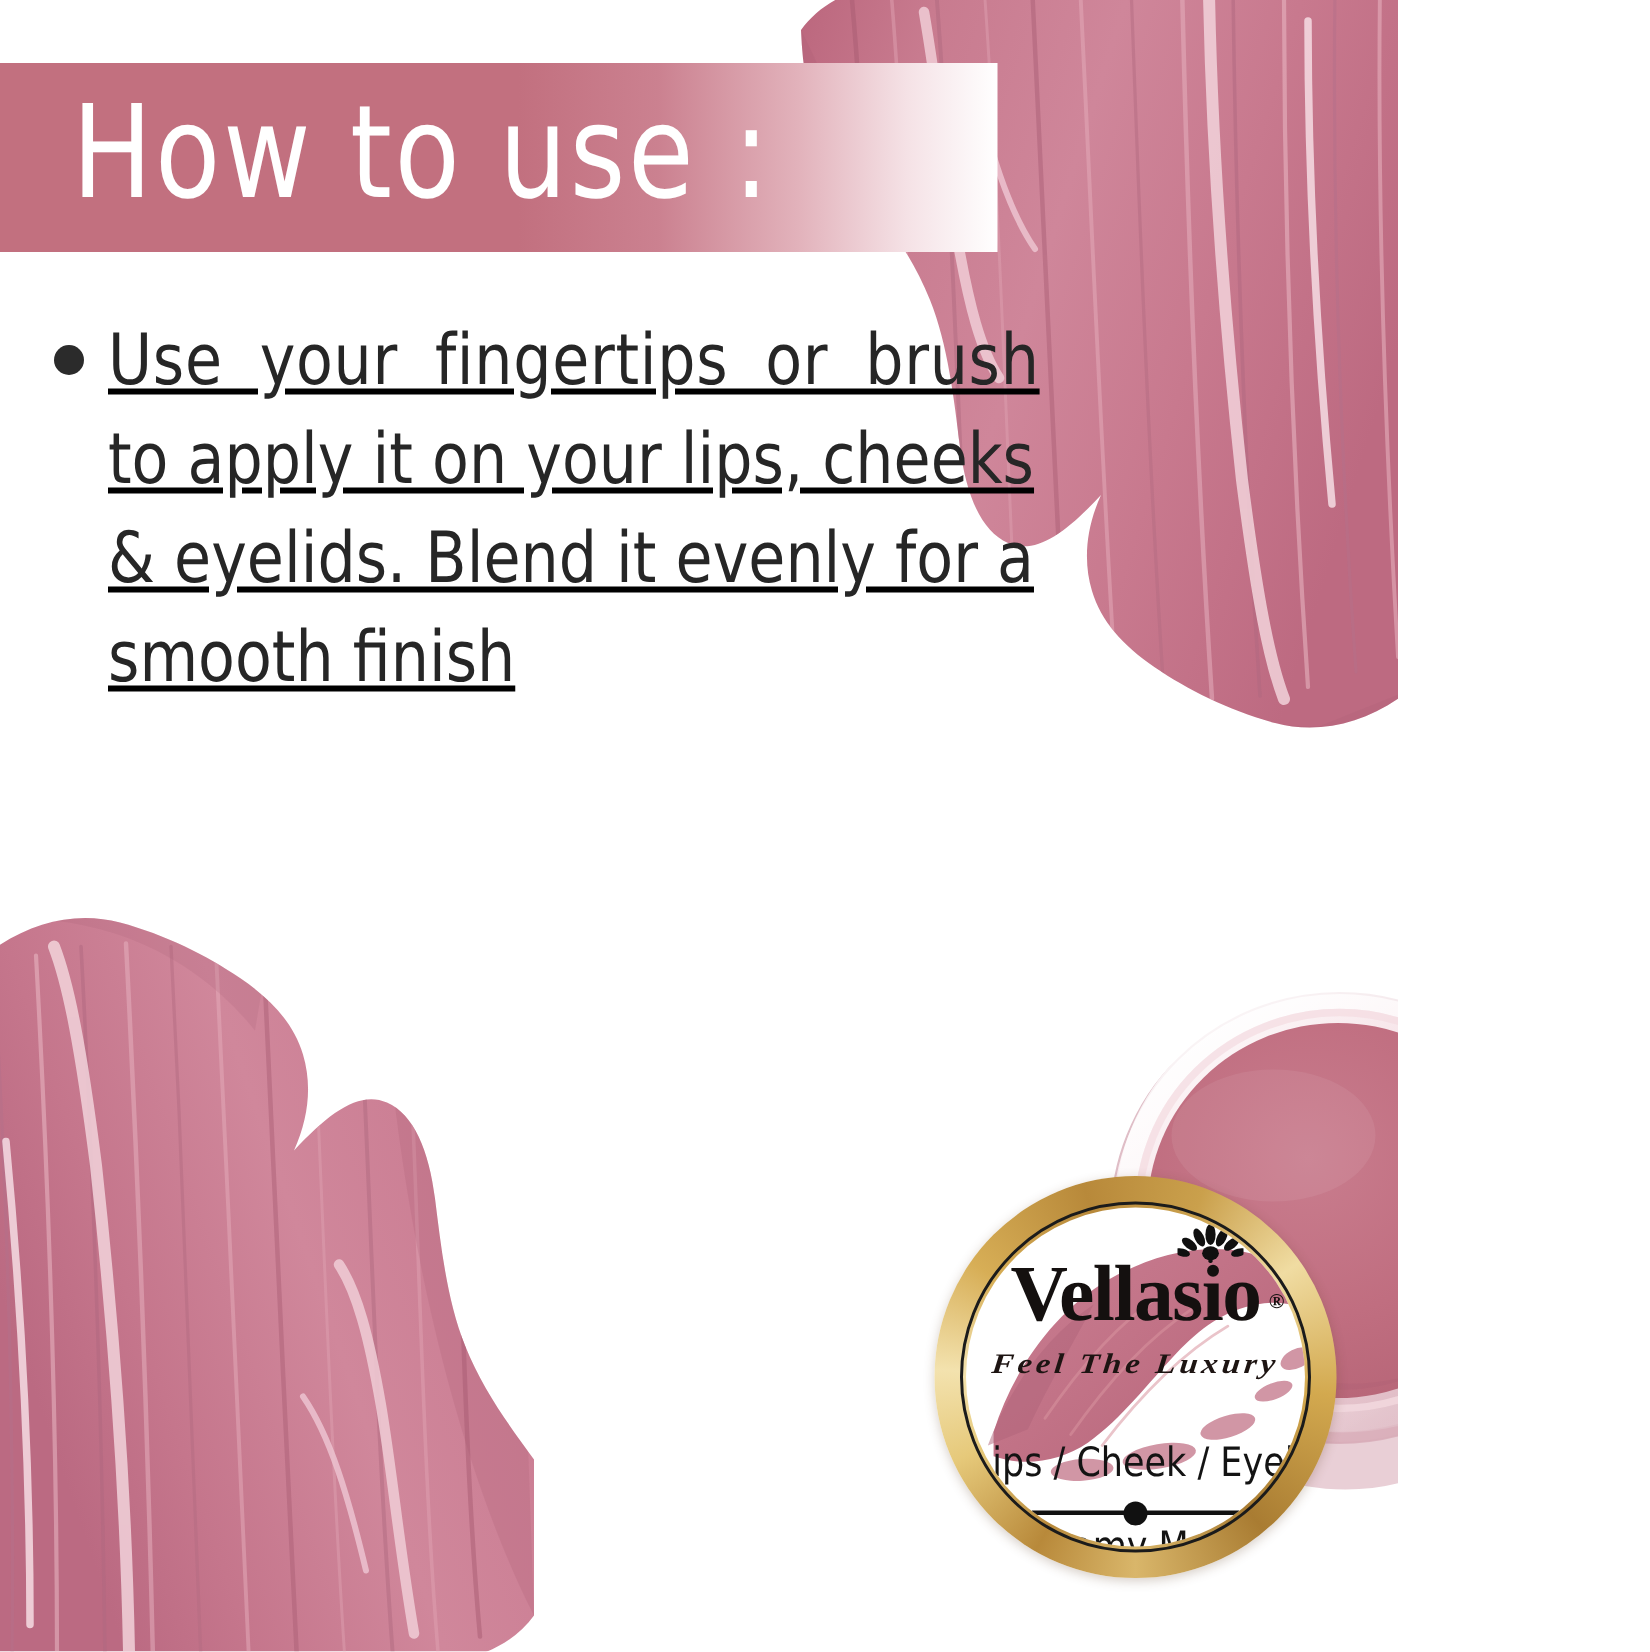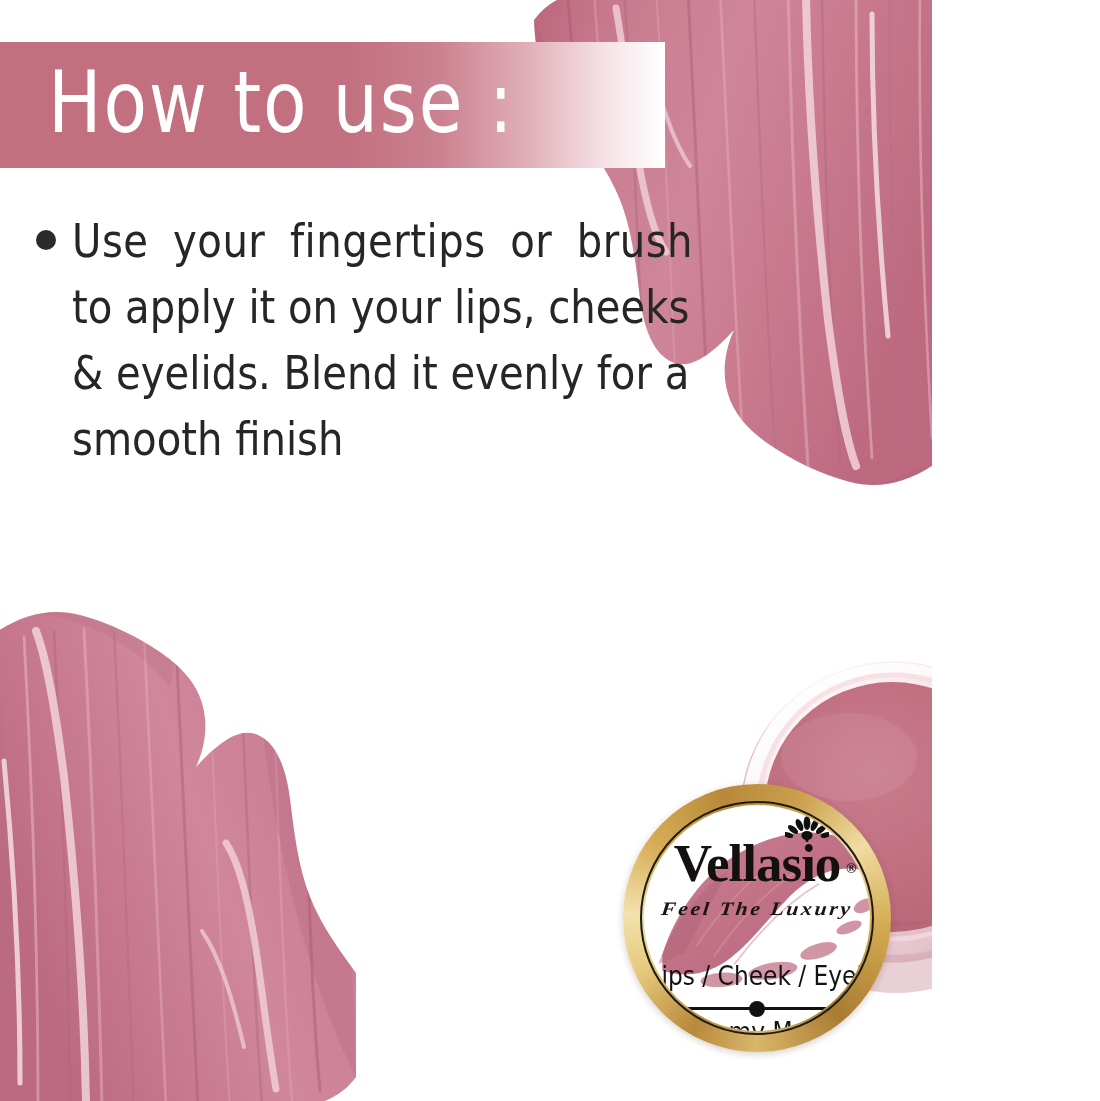--- a/index.html
+++ b/index.html
@@ -53,20 +53,21 @@
 
   
   .howto-body {
     position: absolute;
     left: 36px;
     top: 208px;
     width: 650px;
     z-index: 6;
     display: flex;
     align-items: flex-start;
+    text-decoration: underline;
   }
 
   .bullet-dot {
     width: 20px;
     height: 20px;
     border-radius: 50%;
     background: #2b2b2b;
     flex: 0 0 auto;
     margin-top: 22px;
     margin-right: 16px;

